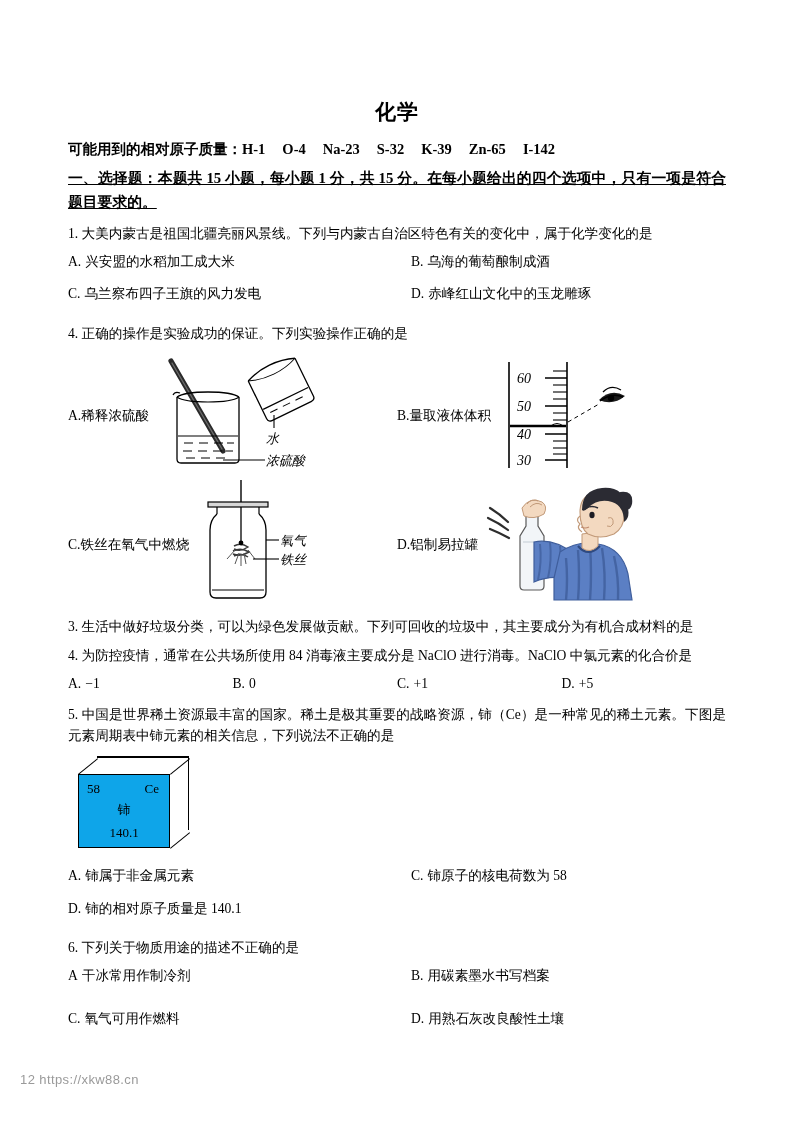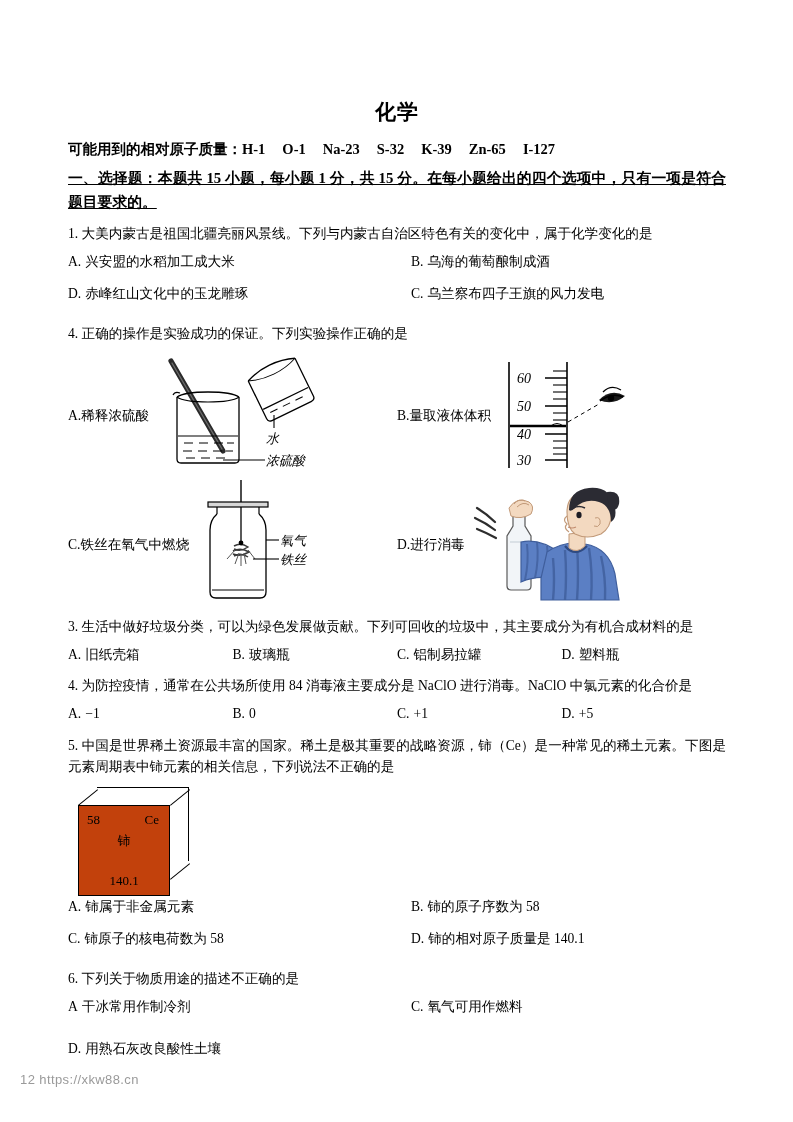--- a/index.html
+++ b/index.html
@@ -115,23 +115,23 @@
   
   .cube-wrap {
     position: relative;
     width: 130px;
     height: 96px;
     margin: 10px 0 14px 10px;
   }
   .cube-front {
     position: absolute;
     left: 0; top: 18px;
-    width: 92px; height: 91px;
+    width: 92px; height: 74px;
     border: 1.4px solid #000;
-    background: #c2410c;
+    background: #0ea5e9;
     box-sizing: border-box;
     text-align: center;
     z-index: 3;
   }
   .cube-line {
     position: absolute;
     background: #000;
     height: 1.2px;
     transform-origin: 0 0;
     z-index: 2;
@@ -181,39 +181,39 @@
 </style>
 </head>
 <body>
 
 <div class="page">
   <div class="content">
 
     <div class="doc-title">化学</div>
 
     <div class="atomic-line">
-      <span class="zh">可能用到的相对原子质量：</span><span class="mass">H-1</span><span class="mass">O-1</span><span class="mass">Na-23</span><span class="mass">S-32</span><span class="mass">K-39</span><span class="mass">Zn-65</span><span class="mass">I-127</span>
+      <span class="zh">可能用到的相对原子质量：</span><span class="mass">H-1</span><span class="mass">O-4</span><span class="mass">Na-23</span><span class="mass">S-32</span><span class="mass">K-39</span><span class="mass">Zn-65</span><span class="mass">I-142</span>
     </div>
 
     <div class="section-head">一、选择题：本题共 15 小题，每小题 1 分，共 15 分。在每小题给出的四个选项中，只有一项是符合题目要求的。</div>
 
     <div class="q">
       <div class="q-stem">1. 大美内蒙古是祖国北疆亮丽风景线。下列与内蒙古自治区特色有关的变化中，属于化学变化的是</div>
       <div class="opts-2col">
         <div class="opt">
           <span class="lbl">A.</span><span>兴安盟的水稻加工成大米</span>
         </div>
         <div class="opt">
           <span class="lbl">B.</span><span>乌海的葡萄酿制成酒</span>
         </div>
         <div class="opt">
+          <span class="lbl">C.</span><span>乌兰察布四子王旗的风力发电</span>
+        </div>
+        <div class="opt">
           <span class="lbl">D.</span><span>赤峰红山文化中的玉龙雕琢</span>
-        </div>
-        <div class="opt">
-          <span class="lbl">C.</span><span>乌兰察布四子王旗的风力发电</span>
         </div>
       </div>
     </div>
 
     <div class="q">
       <div class="q-stem">4. 正确的操作是实验成功的保证。下列实验操作正确的是</div>
 
       <div class="fig-grid">
 
         <div class="fig-cell">
@@ -356,21 +356,21 @@
               <line x1="73" y1="60" x2="86" y2="60" stroke="#000" stroke-width="1.1"></line>
               <text class="zh-art" x="87" y="65" font-size="13" fill="#000">氧气</text>
               <line x1="60" y1="79" x2="86" y2="79" stroke="#000" stroke-width="1.1"></line>
               <text class="zh-art" x="87" y="84" font-size="13" fill="#000">铁丝</text>
             </svg>
           </span>
         </div>
 
         <div class="fig-cell">
           <span class="cap">
-            <span class="lbl">D.</span><span>进行消毒</span>
+            <span class="lbl">D.</span><span>铝制易拉罐</span>
           </span>
           <span class="art">
             <svg width="160" height="125" viewBox="0 0 160 125">
 
               <g fill="none" stroke="#2d2d2d" stroke-width="2.2" stroke-linecap="round">
                 <path d="M8 26 Q18 32 26 40"></path>
                 <path d="M6 36 Q17 41 26 48"></path>
                 <path d="M8 47 Q18 51 27 56"></path>
               </g>
 
@@ -422,34 +422,20 @@
               <path d="M126 36 Q132 34 131 42 Q129 46 125 44" fill="#f3d9c0" stroke="#c29a79" stroke-width="1"></path>
             </svg>
           </span>
         </div>
 
       </div>
     </div>
 
     <div class="q">
       <div class="q-stem">3. 生活中做好垃圾分类，可以为绿色发展做贡献。下列可回收的垃圾中，其主要成分为有机合成材料的是</div>
-      <div class="opts-4col">
-        <div class="opt">
-          <span class="lbl">A.</span><span>旧纸壳箱</span>
-        </div>
-        <div class="opt">
-          <span class="lbl">B.</span><span>玻璃瓶</span>
-        </div>
-        <div class="opt">
-          <span class="lbl">C.</span><span>铝制易拉罐</span>
-        </div>
-        <div class="opt">
-          <span class="lbl">D.</span><span>塑料瓶</span>
-        </div>
-      </div>
     </div>
 
     <div class="q">
       <div class="q-stem">4. 为防控疫情，通常在公共场所使用 84 消毒液主要成分是 NaClO 进行消毒。NaClO 中氯元素的化合价是</div>
       <div class="opts-4col">
         <div class="opt">
           <span class="lbl">A.</span><span>−1</span>
         </div>
         <div class="opt">
           <span class="lbl">B.</span><span>0</span>
@@ -480,37 +466,37 @@
           <span class="c-name zh-art">铈</span>
           <span class="c-mass">140.1</span>
         </div>
       </div>
 
       <div class="opts-2col">
         <div class="opt">
           <span class="lbl">A.</span><span>铈属于非金属元素</span>
         </div>
         <div class="opt">
-          <span class="lbl">B.</span><span>铈的原子序数为 58</span>
-        </div>
-        <div class="opt">
           <span class="lbl">C.</span><span>铈原子的核电荷数为 58</span>
         </div>
         <div class="opt">
           <span class="lbl">D.</span><span>铈的相对原子质量是 140.1</span>
         </div>
       </div>
     </div>
 
     <div class="q">
       <div class="q-stem">6. 下列关于物质用途的描述不正确的是</div>
       <div class="opts-2col">
         <div class="opt" style="margin-bottom:22px;">
           <span class="lbl">A</span><span>干冰常用作制冷剂</span>
         </div>
+        <div class="opt" style="margin-bottom:22px;">
+          <span class="lbl">B.</span><span>用碳素墨水书写档案</span>
+        </div>
         <div class="opt">
           <span class="lbl">C.</span><span>氧气可用作燃料</span>
         </div>
         <div class="opt">
           <span class="lbl">D.</span><span>用熟石灰改良酸性土壤</span>
         </div>
       </div>
     </div>
 
   </div>

